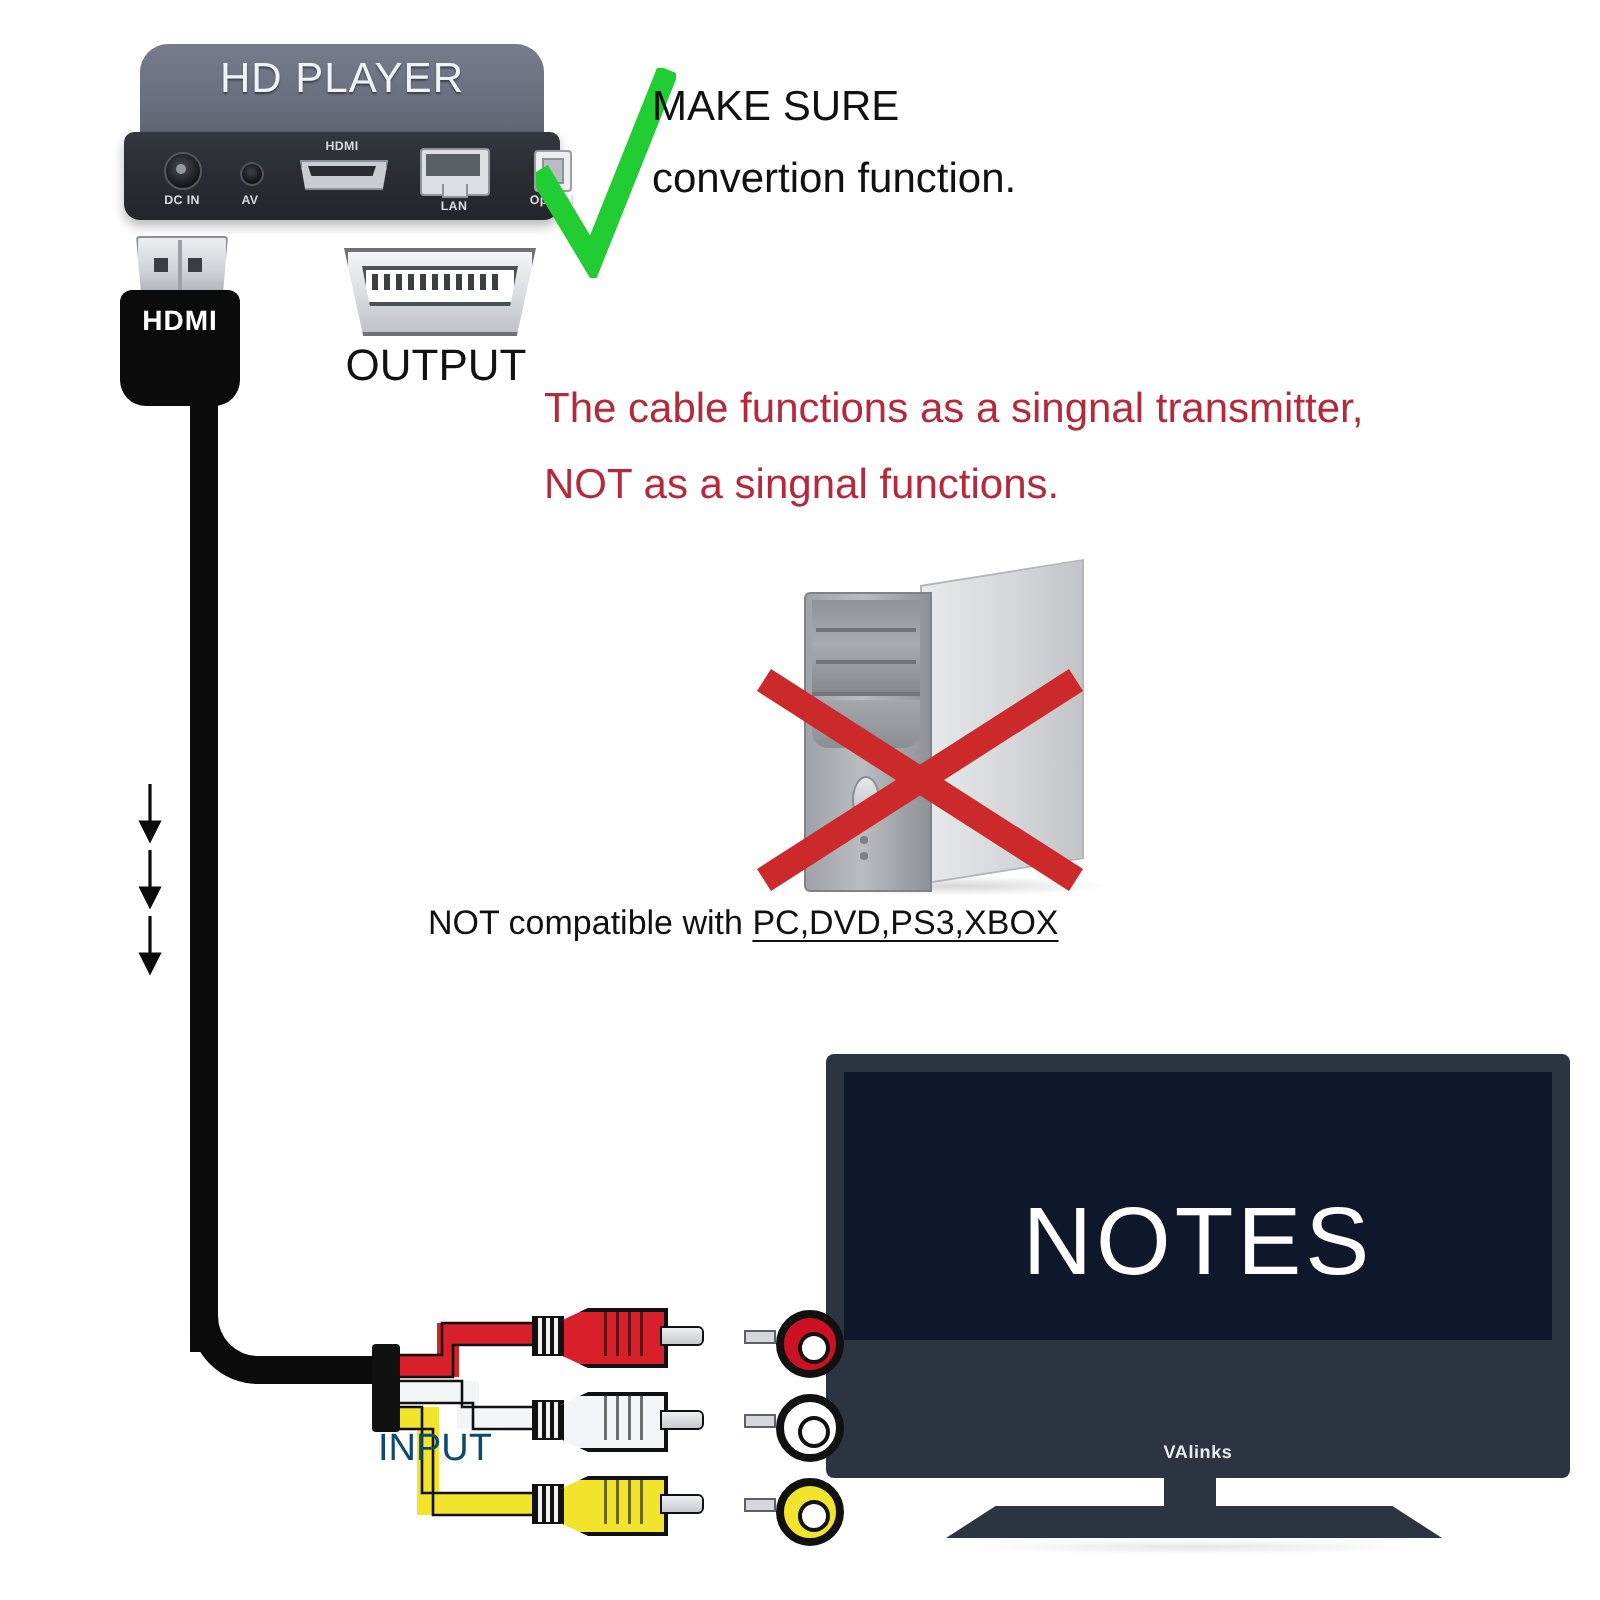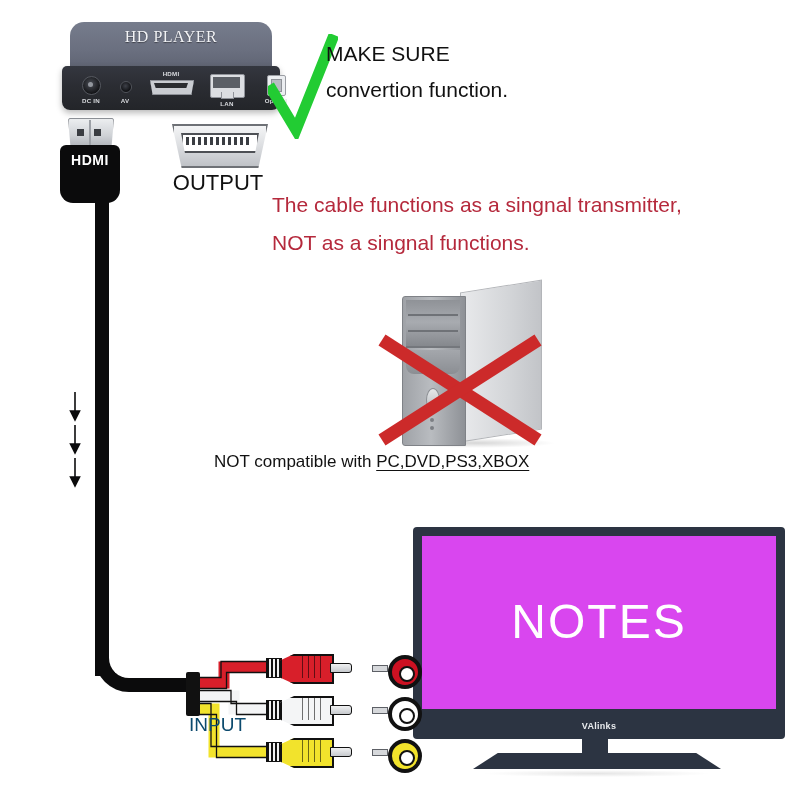--- a/index.html
+++ b/index.html
@@ -15,23 +15,23 @@
 
   
   #hd-player{left:62px;top:22px;width:218px;height:90px;}
   #hd-top{
     position:absolute;left:8px;top:0;width:202px;height:48px;
     background:linear-gradient(180deg,#767c8c 0%,#6a6f7f 60%,#5e6372 100%);
     border-radius:14px 14px 4px 4px;
   }
   #hd-top-label{
     position:absolute;left:0;top:6px;width:202px;text-align:center;
-    font-size:16px;letter-spacing:.5px;color:#f2f3f6;
+    font-size:21px;letter-spacing:.5px;color:#f2f3f6;
     text-shadow:0 1px 1px rgba(0,0,0,.45);
-    font-family:Liberation Serif, serif;
+    font-family:Liberation Sans, sans-serif;
   }
   #hd-front{
     position:absolute;left:0;top:44px;width:218px;height:44px;
     background:linear-gradient(180deg,#34373f 0%,#2b2d33 45%,#232529 100%);
     border-radius:5px 5px 8px 8px;
     box-shadow:0 3px 6px rgba(0,0,0,.28);
   }
   .port-label{
     position:absolute;color:#d8dade;font-size:6.2px;font-weight:bold;
     letter-spacing:.2px;text-align:center;font-family:"Liberation Sans",sans-serif;
@@ -140,22 +140,22 @@
   #pc-led1{top:140px;}
   #pc-led2{top:148px;}
   #pc-shadow{position:absolute;left:14px;top:160px;width:160px;height:10px;
     background:radial-gradient(ellipse at center,rgba(0,0,0,.16),rgba(0,0,0,0) 70%);}
   #red-x{left:370px;top:330px;width:180px;height:120px;}
 
   
   #tv{left:413px;top:527px;width:372px;height:240px;}
   #tv-bezel{position:absolute;left:0;top:0;width:372px;height:212px;
     background:#2c3442;border-radius:4px;}
-  #tv-screen{position:absolute;left:9px;top:9px;width:354px;height:173px;
-    background:#d946ef;}
+  #tv-screen{position:absolute;left:9px;top:9px;width:354px;height:134px;
+    background:#0f172a;}
   #tv-screen-label{position:absolute;left:0;top:58px;width:354px;text-align:center;
     color:#ffffff;font-size:48px;letter-spacing:2px;font-family:"Liberation Sans",sans-serif;}
   #tv-brand{position:absolute;left:0;top:194px;width:372px;text-align:center;
     color:#e9ebee;font-size:9px;font-weight:bold;letter-spacing:.3px;}
   #tv-neck{position:absolute;left:169px;top:212px;width:26px;height:17px;background:#2c3442;}
   #tv-base{position:absolute;left:60px;top:226px;width:248px;height:16px;background:#2c3442;
     clip-path:polygon(10% 0,90% 0,100% 100%,0 100%);}
   #tv-base-shadow{position:absolute;left:72px;top:243px;width:224px;height:7px;
     background:radial-gradient(ellipse at center,rgba(0,0,0,.10),rgba(0,0,0,0) 72%);}
 

